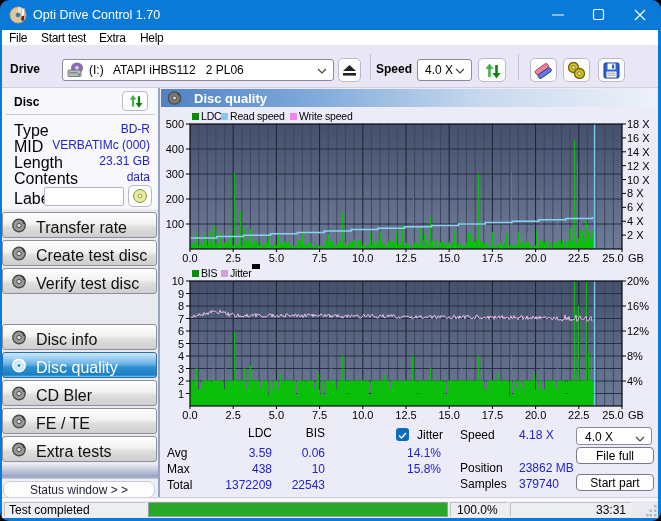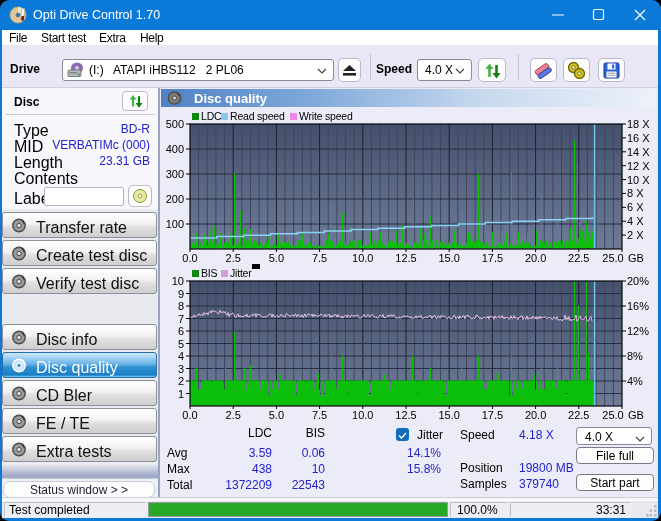--- a/index.html
+++ b/index.html
@@ -132,20 +132,21 @@
         </svg></span>
     </div>
   <div class="abs" style="left:6px;top:114px;width:149px;height:1px;background:#c9c9da"></div>
   <span class="irow" style="top:122px">Type</span>
     <span class="ival" style="top:122px">BD-R</span>
   <span class="irow" style="top:138px">MID</span>
     <span class="ival" style="top:138px">VERBATIMc (000)</span>
   <span class="irow" style="top:154px">Length</span>
     <span class="ival" style="top:154px">23.31 GB</span>
   <span class="irow" style="top:170px">Contents</span>
+    <span class="ival" style="top:170px">data</span>
   <span class="irow" style="top:190px">Label</span>
   <div class="abs" style="left:44px;top:187px;width:80px;height:19px;background:#fff;border:1px solid #b4b4c4;border-radius:2px"></div>
   <div class="tbtn" style="left:128px;top:185px;width:24px;height:22px;border-radius:5px">
     <svg width="16" height="16" style="position:absolute;left:3px;top:2px" viewBox="0 0 16 16">
       <circle cx="8" cy="8" r="6.5" fill="#e6eda0" stroke="#8a9238" stroke-width="1"></circle>
       <circle cx="8" cy="8" r="2" fill="#fbfce8" stroke="#8a9238" stroke-width="0.8"></circle>
     </svg>
   </div>
   <div class="lbtn" style="top:212px">
       <span class="bic"><svg width="17" height="17" viewBox="0 0 17 17">
@@ -380,21 +381,21 @@
     <svg width="13" height="13">
         <path d="M3 6.5 L5.5 9 L10 4" stroke="#fff" stroke-width="1.4" fill="none"></path>
       </svg>
   </div>
   <span class="stxt" style="left:417px;top:428px">Jitter</span>
   <span class="sval" style="left:361px;top:446px">14.1%</span>
   <span class="sval" style="left:361px;top:462px">15.8%</span>
   <span class="stxt" style="left:460px;top:428px">Speed</span>
   <span class="stxt blue" style="left:519px;top:428px">4.18 X</span>
   <span class="stxt" style="left:460px;top:461px">Position</span>
-  <span class="stxt blue" style="left:519px;top:461px">19800 MB</span>
+  <span class="stxt blue" style="left:519px;top:461px">23862 MB</span>
   <span class="stxt" style="left:460px;top:477px">Samples</span>
   <span class="stxt blue" style="left:519px;top:477px">379740</span>
   <div class="ddown" style="left:576px;top:427px;width:76px;height:18px">
     <span style="position:absolute;left:8px;top:2px;font-size:12px">4.0 X</span>
     <svg width="10" height="6" style="position:absolute;right:6px;top:8px">
         <path d="M1 1 L5 5 L9 1" stroke="#444" stroke-width="1.2" fill="none"></path>
       </svg>
   </div>
   <div class="wbtn" style="left:576px;top:447px;width:78px;height:17px"><span style="position:relative;top:1px">File full</span></div>
   <div class="wbtn" style="left:576px;top:474px;width:78px;height:17px"><span style="position:relative;top:1px">Start part</span></div>

